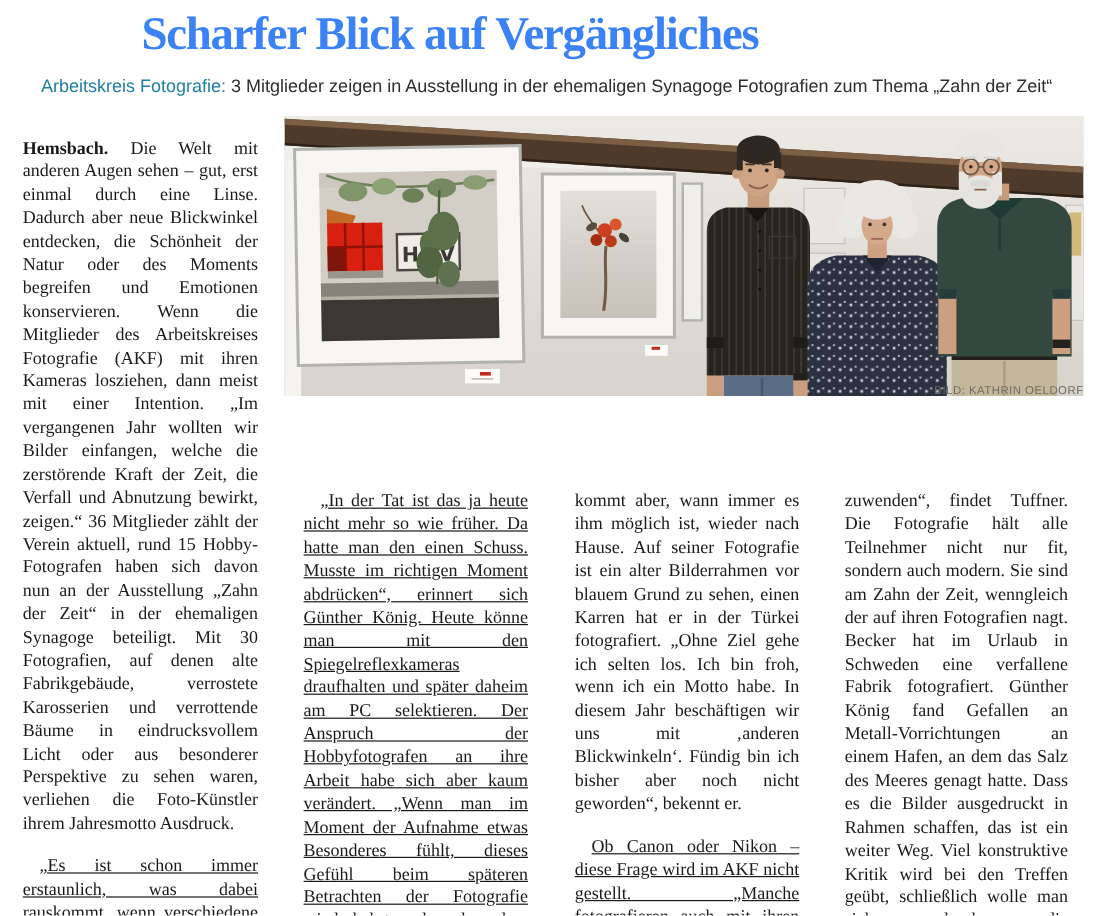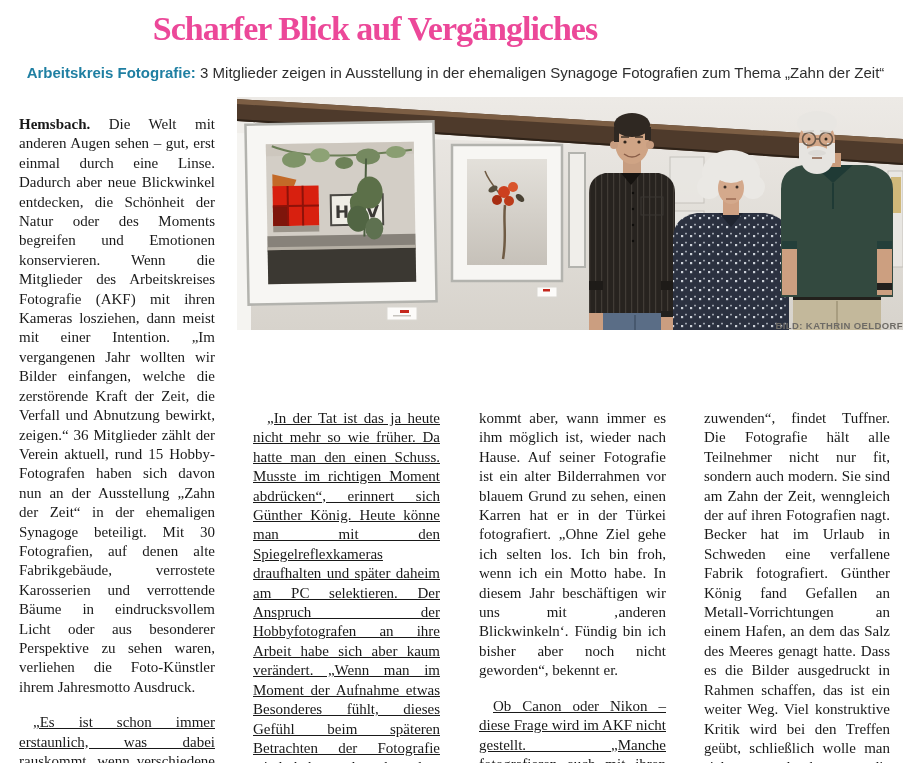--- a/index.html
+++ b/index.html
@@ -2,28 +2,28 @@
 <html><head>
 <meta charset="utf-8">
 <style>
   html,body{margin:0;padding:0;}
   body{
     width:911px;height:763px;position:relative;overflow:hidden;
     background:#ffffff;font-family:"Liberation Serif",serif;color:#151515;
   }
   .headline{
     position:absolute;top:0px;left:0;width:750px;text-align:center;
-    font-family:"Liberation Serif",serif;font-weight:bold;font-size:34px;
-    letter-spacing:-1px;color:#ec4899;line-height:58px;white-space:nowrap;
+    font-family:"Liberation Serif",serif;font-weight:bold;font-size:39px;
+    letter-spacing:-1px;color:#3b82f6;line-height:58px;white-space:nowrap;
   }
   .kicker{
     position:absolute;top:64px;left:0;width:911px;text-align:center;
     font-family:"Liberation Sans",sans-serif;font-size:15px;color:#2e2e2e;
   }
-  .kicker-label{font-weight:bold;color:#1f7fa2;}
+  .kicker-label{font-weight:normal;color:#1f7fa2;}
   .col{
     position:absolute;font-size:15px;line-height:19.4px;text-align:justify;
     color:#191919;
   }
   #col1{left:3px;top:99px;width:228px;}
   #col2{left:237px;top:393px;width:219px;}
   #col3{left:463px;top:393px;width:219px;}
   #col4{left:688px;top:393px;width:218px;}
   .col p{margin:16px;}
   .col p.indent{text-indent:14px;text-decoration:underline;}
@@ -31,21 +31,21 @@
   .photo-wrap{
     position:absolute;left:237px;top:97px;width:666px;height:233px;
     background:#e4e1dc;overflow:hidden;
   }
   .caption{
     position:absolute;left:239px;top:336px;width:666px;
     font-family:"Liberation Sans",sans-serif;font-size:13px;font-weight:bold;
     line-height:17.5px;color:#101010;
   }
   .credit{
-    position:absolute;right:2px;bottom:2px;font-weight:bold;
+    position:absolute;right:2px;bottom:2px;font-weight:normal;
     font-size:9.5px;color:#6e6b66;letter-spacing:0.4px;margin-left:44px;
   }
 </style>
 </head>
 <body>
 
 <div class="headline">Scharfer Blick auf Vergängliches</div>
 
 <div class="kicker">
   <span class="kicker-label">Arbeitskreis Fotografie:</span>

